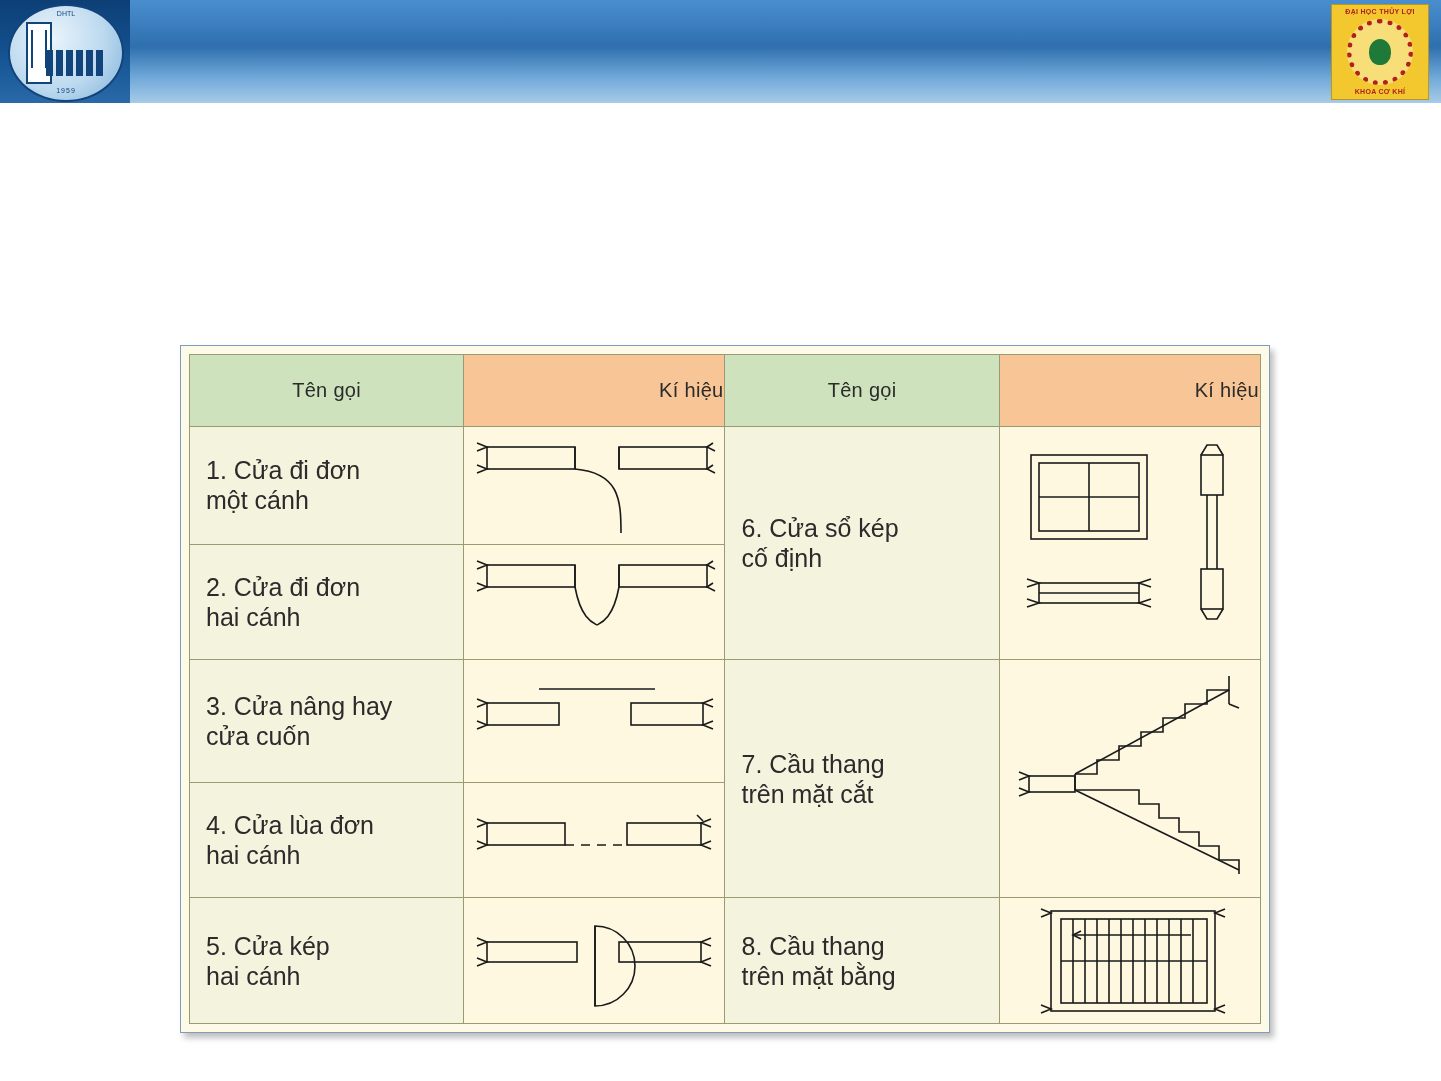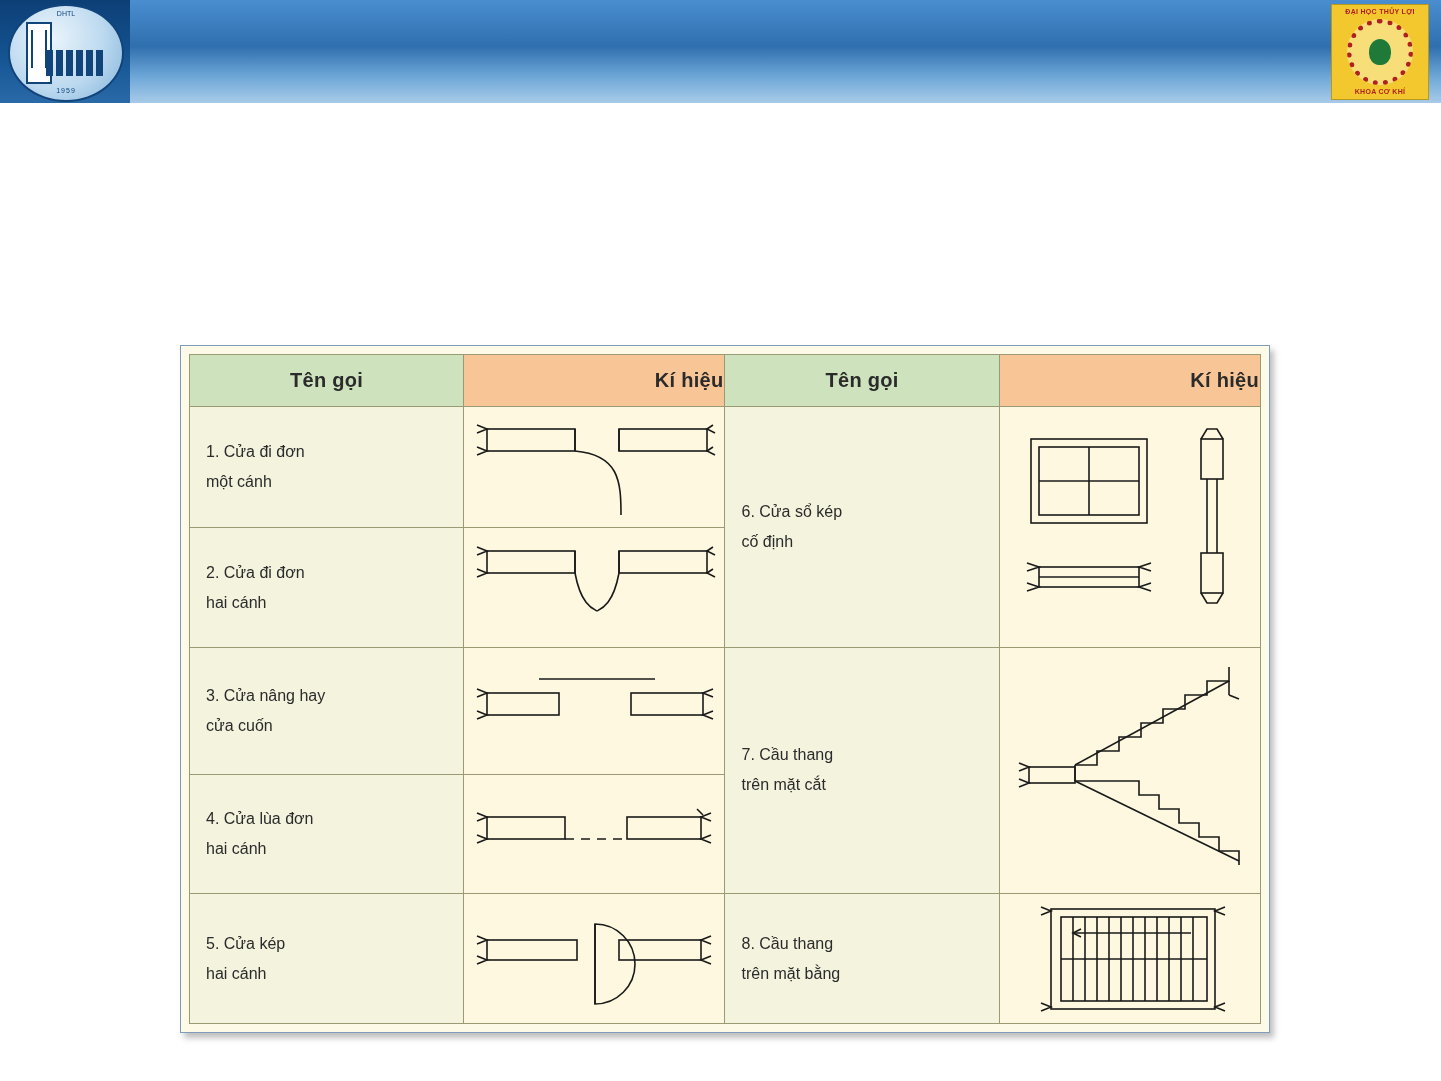--- a/index.html
+++ b/index.html
@@ -151,32 +151,32 @@
     border-collapse: collapse;
     table-layout: fixed;
     background: #fdf8df;
   }
   table.sym td, table.sym th {
     border: 1px solid #9a9a74;
     box-sizing: border-box;
     vertical-align: middle;
   }
   table.sym th {
-    height: 52px;
+    height: 72px;
     font-size: 20px;
-    font-weight: bold;
+    font-weight: normal;
     color: #2b2b2b;
     letter-spacing: .3px;
   }
   th.name-h { background: #cde2bd; }
   th.sym-h  { background: #f7c596; text-align: right; }
 
   td.name {
     padding: 0 16px;
-    font-size: 16px;
+    font-size: 25px;
     line-height: 30px;
     color: #2b2b2b;
     background: #f4f3de;
   }
   td.sym {
     background: #fdf8df;
     text-align: center;
   }
   td.sym svg { display: block; margin: 0 auto; }
 

